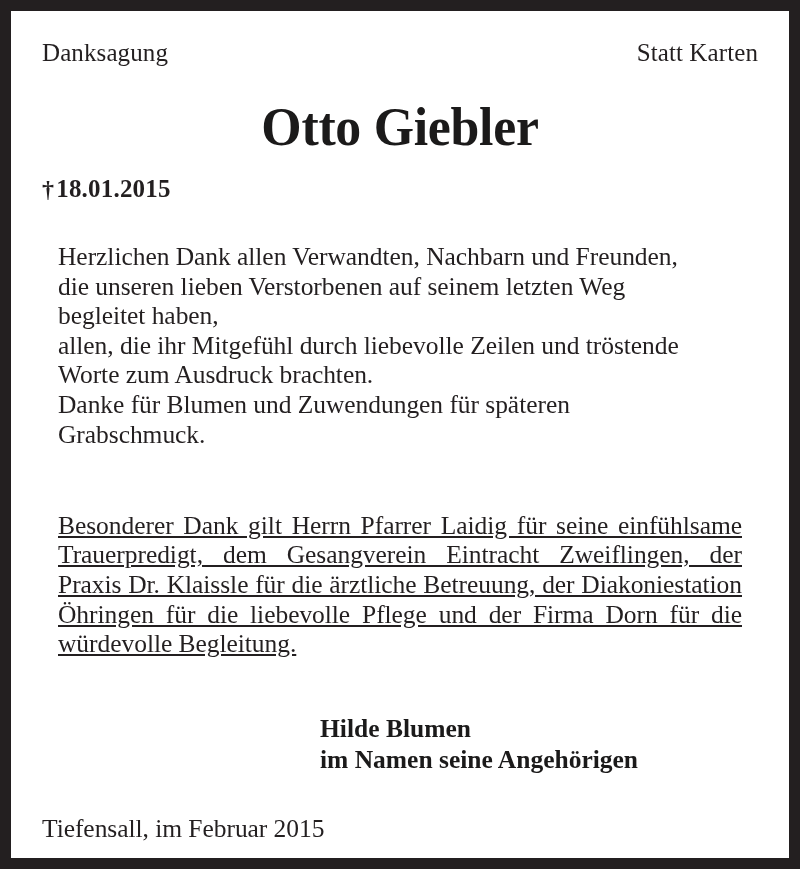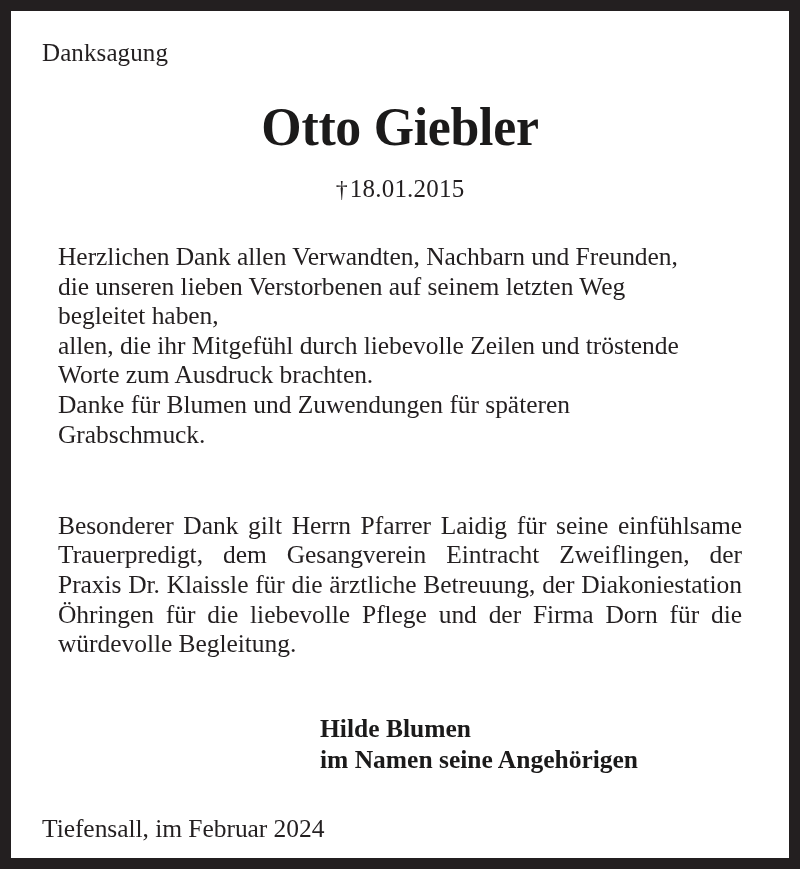--- a/index.html
+++ b/index.html
@@ -55,26 +55,27 @@
     font-size: 54px;
     line-height: 1.0;
     color: #1b1a1a;
     margin-top: 35px;
     letter-spacing: -0.3px;
     transform: scaleX(0.96);
   }
 
   
   #death-date-row {
-    text-align: center;
+    text-align: left;
     font-size: 25px;
     line-height: 1.0;
     color: #231f20;
     margin-top: 22px;
     letter-spacing: 0.2px;
+    font-weight: bold;
   }
   #death-cross-icon {
     font-size: 24px;
     vertical-align: baseline;
     padding-right: 2px;
   }
 
   
   #body-text {
     margin-top: 41px;
@@ -86,20 +87,21 @@
     color: #231f20;
     margin: 16px;
     white-space: pre-line;
     letter-spacing: -0.05px;
   }
   .body-paragraph.justified {
     text-align: justify;
     text-align-last: left;
     white-space: normal;
     hyphens: manual;
+    text-decoration: underline;
   }
   .paragraph-gap {
     height: 29.6px;
   }
 
   
   #signature-block {
     margin-top: 54px;
     padding-left: 278px;
     font-weight: bold;
@@ -121,20 +123,21 @@
   }
 </style>
 </head>
 <body>
 
 <div id="notice-card">
   <div id="notice-inner">
 
     <div id="header-row">
       <div class="header-label">Danksagung</div>
+      <div class="header-label">Statt Karten</div>
     </div>
 
     <div id="deceased-name">Otto Giebler</div>
 
     <div id="death-date-row">
       <span id="death-cross-icon">†</span><span>18.01.2015</span>
     </div>
 
     <div id="body-text">
       <p class="body-paragraph">Herzlichen Dank allen Verwandten, Nachbarn und Freunden,
@@ -146,16 +149,16 @@
 Grabschmuck.</p>
       <div class="paragraph-gap"></div>
       <p class="body-paragraph justified">Besonderer Dank gilt Herrn Pfarrer Laidig für seine einfühl­same Trauerpredigt, dem Gesangverein Eintracht Zweif­lingen, der Praxis Dr. Klaissle für die ärztliche Betreuung, der Diakoniestation Öhringen für die liebevolle Pflege und der Firma Dorn für die würdevolle Begleitung.</p>
     </div>
 
     <div id="signature-block">
       <div class="signature-line">Hilde Blumen</div>
       <div class="signature-line">im Namen seine Angehörigen</div>
     </div>
 
-    <div id="footer-line">Tiefensall, im Februar 2024</div>
+    <div id="footer-line">Tiefensall, im Februar 2015</div>
 
   </div>
 </div>
 
 </body></html>

